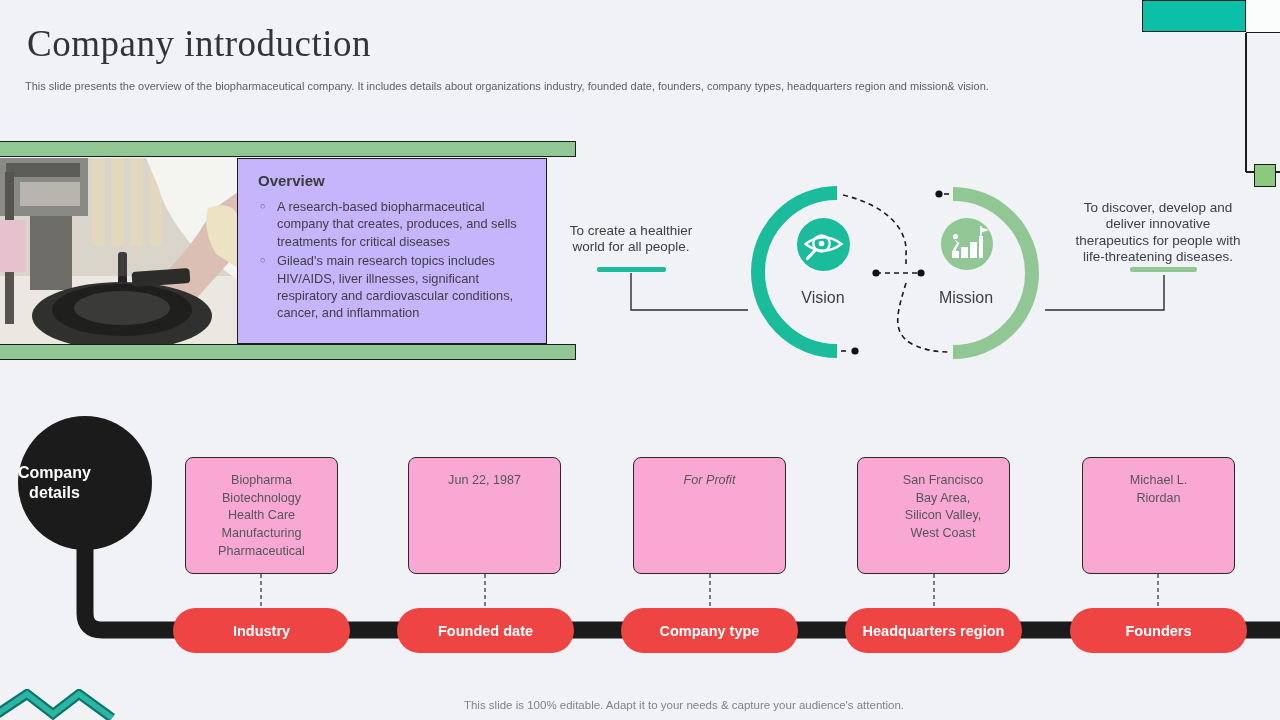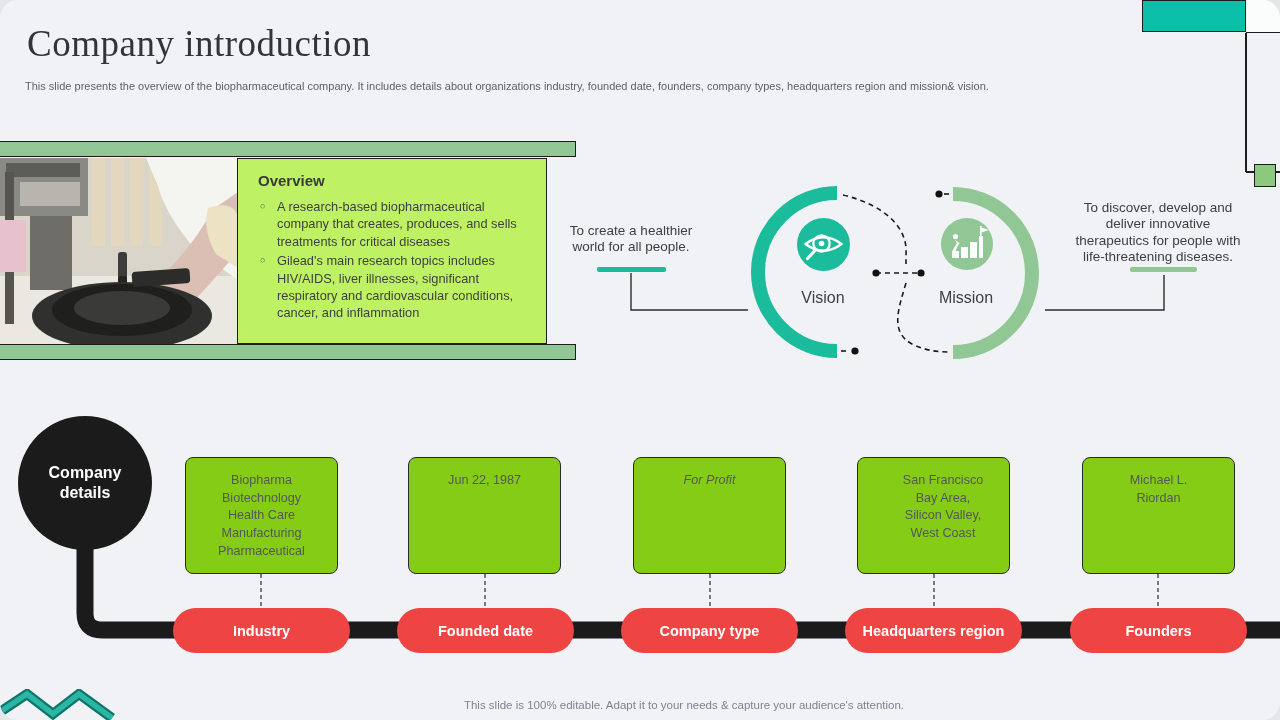--- a/index.html
+++ b/index.html
@@ -1,53 +1,53 @@
 <!DOCTYPE html>
 <html><head>
 <meta charset="utf-8">
 <style>
   html,body{margin:0;padding:0;background:#e5e6e9;}
   .slide{
     position:relative;width:1280px;height:720px;overflow:hidden;
-    background:#f1f2f5;font-family:"Liberation Sans",sans-serif;border-radius:18px;
+    background:#f1f2f5;font-family:"Liberation Sans",sans-serif;
   }
   .abs{position:absolute;}
   
   .title{left:27px;top:22px;font-family:"Liberation Serif",serif;font-size:37px;color:#33343a;letter-spacing:.5px;}
   .subtitle{left:25px;top:80px;font-size:11px;color:#5d6167;}
   
   .teal-rect{left:1142px;top:0;width:104px;height:32px;background:#0bbfa9;border:1px solid #1d1d1d;box-sizing:border-box;}
   .white-rect{left:1246px;top:0;width:34px;height:33px;background:#fbfdfd;border-bottom:1.5px solid #1d1d1d;box-sizing:border-box;}
   .vline{left:1245px;top:33px;width:1.5px;height:139px;background:#1d1d1d;}
   .hline{left:1246px;top:171px;width:34px;height:1.5px;background:#1d1d1d;}
   .green-square{left:1254px;top:164px;width:22px;height:23px;background:#8cc87e;border:1.5px solid #1d1d1d;box-sizing:border-box;}
   
   .gbar{left:-2px;width:578px;height:16px;background:#90c795;border:1.5px solid #1d1d1d;box-sizing:border-box;}
   .gbar.top{top:141px;} .gbar.bottom{top:344px;}
   .photo{left:0;top:158px;width:238px;height:186px;}
-  .ovbox{left:237px;top:158px;width:310px;height:186px;background:#bef264;border:1.5px solid #1d1d1d;box-sizing:border-box;padding:13px 10px 0 20px;}
+  .ovbox{left:237px;top:158px;width:310px;height:186px;background:#c4b5fd;border:1.5px solid #1d1d1d;box-sizing:border-box;padding:13px 10px 0 20px;}
   .ovbox h3{margin:0 0 9px 0;font-size:15px;color:#3a3a3a;}
   .ovlist{margin:0;padding:0;list-style:none;font-size:12.8px;line-height:1.36;color:#3f3f41;}
   .ovlist li{position:relative;padding-left:19px;margin-bottom:2px;}
   .ovlist li .mark{position:absolute;left:2px;top:2px;font-size:9px;color:#5a5a5a;}
   
   .vm-svg{left:540px;top:150px;}
   .statement{font-size:13.5px;line-height:1.22;color:#3c4045;text-align:center;white-space:pre-line;}
   .vision-text{left:548px;top:223px;width:166px;}
   .mission-text{left:1056px;top:200px;width:204px;}
   .vm-label{width:110px;text-align:center;font-size:16px;font-weight:normal;color:#3d3e42;}
   .vision-label{left:768px;top:289px;}
   .mission-label{left:911px;top:289px;}
   .vm-icon{border-radius:50%;}
   
   .tl-svg{left:0;top:400px;}
   .hub{left:18px;top:416px;width:134px;height:134px;border-radius:50%;background:#1b1b1b;
-       display:flex;align-items:center;justify-content:center;text-align:center;
+       display:flex;align-items:center;justify-content:flex-start;text-align:center;
        color:#fff;font-size:16px;font-weight:bold;line-height:1.25;}
-  .tbox{top:457px;width:153px;height:117px;background:#84cc16;border:1px solid #2a2a2a;border-radius:8px;
+  .tbox{top:457px;width:153px;height:117px;background:#f9a8d4;border:1px solid #2a2a2a;border-radius:8px;
         box-sizing:border-box;padding-top:14px;text-align:center;font-size:12.6px;line-height:1.4;
         color:#55565a;white-space:pre-line;}
   .pill{top:608px;width:177px;height:45px;border-radius:22.5px;background:#ef4444;
         display:flex;align-items:center;justify-content:center;
         color:#ffffff;font-size:14.5px;font-weight:bold;z-index:3;}
   
   .footer{left:0;top:699px;width:1280px;text-align:center;font-size:11.5px;color:#7f838c;padding-left:44px;}
   .zigzag{left:0;top:689px;}
 </style>
 </head>

